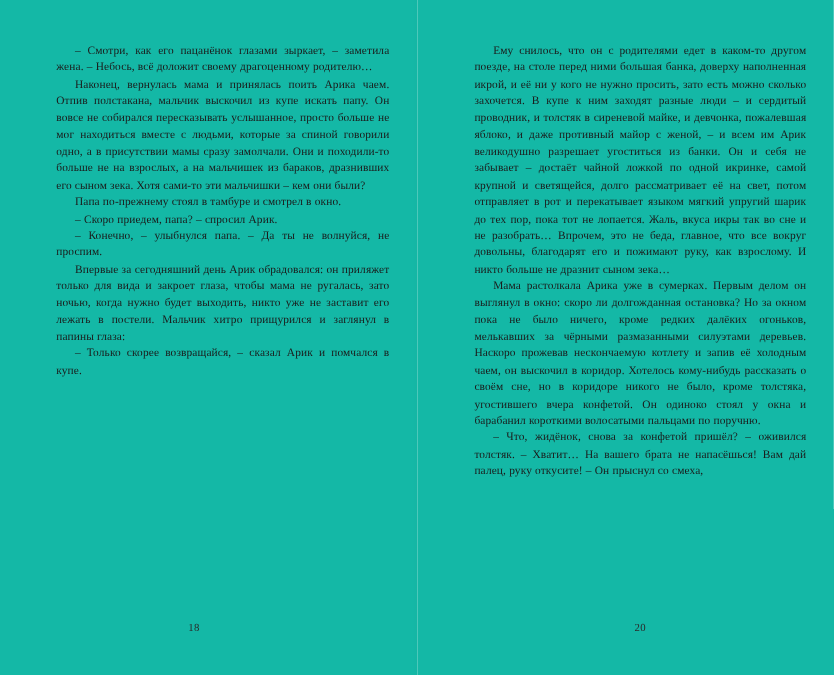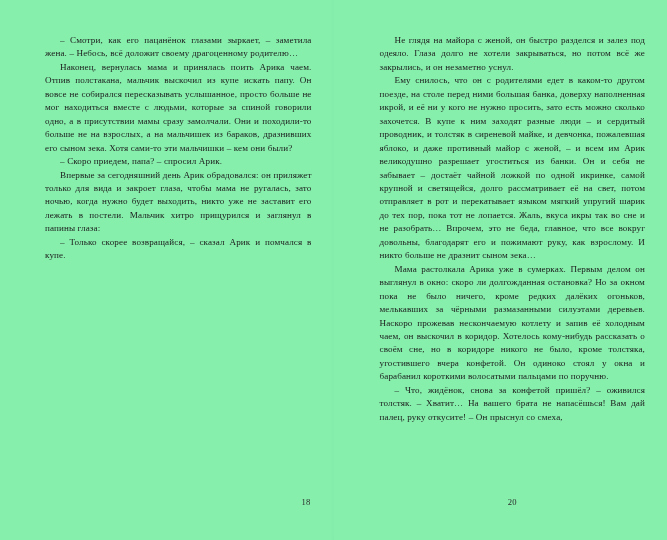--- a/index.html
+++ b/index.html
@@ -39,21 +39,21 @@
                 rgba(0,0,0,0.028) 55%,
                 rgba(0,0,0,0.00) 100%);
     pointer-events: none;
   }
 
   .page {
     position: relative;
     width: 333.5px;
     height: 540px;
     box-sizing: border-box;
-    background: #86efac;
+    background: #14b8a6;
   }
 
   .page-verso {
     padding: 34px 22px 0 45px;
   }
 
   .page-recto {
     padding: 34px 22px 0 46px;
   }
 
@@ -82,44 +82,45 @@
     position: absolute;
     left: 0;
     right: 0;
     bottom: 33px;
     text-align: center;
     font-size: 8.6px;
     letter-spacing: 0.03em;
     color: #2a2a2a;
   }
 
-  .page-verso .folio { padding-right: 23px; text-align: right; }
+  .page-verso .folio { padding-right: 23px; }
   .page-recto .folio { padding-left: 24px; }
 </style>
 </head>
 <body>
 
 <div class="book-spread">
 
   <div class="page page-verso">
     <div class="text-block">
       <p>– Смотри, как его пацанёнок глазами зыркает, – заметила жена. – Небось, всё доложит своему драгоценному родителю…</p>
       <p>Наконец, вернулась мама и принялась поить Арика чаем. Отпив полстакана, мальчик выскочил из купе искать папу. Он вовсе не собирался пересказывать услышанное, просто больше не мог находиться вместе с людьми, которые за спиной говорили одно, а в присутствии мамы сразу замолчали. Они и походили-то больше не на взрослых, а на мальчишек из бараков, дразнивших его сыном зека. Хотя сами-то эти мальчишки – кем они были?</p>
+      <p>Папа по-прежнему стоял в тамбуре и смотрел в окно.</p>
       <p>– Скоро приедем, папа? – спросил Арик.</p>
+      <p>– Конечно, – улыбнулся папа. – Да ты не волнуйся, не проспим.</p>
       <p>Впервые за сегодняшний день Арик обрадовался: он приляжет только для вида и закроет глаза, чтобы мама не ругалась, зато ночью, когда нужно будет выходить, никто уже не заставит его лежать в постели. Мальчик хитро прищурился и заглянул в папины глаза:</p>
       <p>– Только скорее возвращайся, – сказал Арик и помчался в купе.</p>
     </div>
     <div class="folio">18</div>
   </div>
 
   <div class="gutter"></div>
 
   <div class="page page-recto">
     <div class="text-block">
-      <p>Не глядя на майора с женой, он быстро разделся и залез под одеяло. Глаза долго не хотели закрываться, но потом всё же закрылись, и он незаметно уснул.</p>
       <p>Ему снилось, что он с родителями едет в каком-то другом поезде, на столе перед ними большая банка, доверху наполненная икрой, и её ни у кого не нужно просить, зато есть можно сколько захочется. В купе к ним заходят разные люди – и сердитый проводник, и толстяк в сиреневой майке, и девчонка, пожалевшая яблоко, и даже противный майор с женой, – и всем им Арик великодушно разрешает угоститься из банки. Он и себя не забывает – достаёт чайной ложкой по одной икринке, самой крупной и светящейся, долго рассматривает её на свет, потом отправляет в рот и перекатывает языком мягкий упругий шарик до тех пор, пока тот не лопается. Жаль, вкуса икры так во сне и не разобрать… Впрочем, это не беда, главное, что все вокруг довольны, благодарят его и пожимают руку, как взрослому. И никто больше не дразнит сыном зека…</p>
       <p>Мама растолкала Арика уже в сумерках. Первым делом он выглянул в окно: скоро ли долгожданная остановка? Но за окном пока не было ничего, кроме редких далёких огоньков, мелькавших за чёрными размазанными силуэтами деревьев. Наскоро прожевав нескончаемую котлету и запив её холодным чаем, он выскочил в коридор. Хотелось кому-нибудь рассказать о своём сне, но в коридоре никого не было, кроме толстяка, угостившего вчера конфетой. Он одиноко стоял у окна и барабанил короткими волосатыми пальцами по поручню.</p>
       <p>– Что, жидёнок, снова за конфетой пришёл? – оживился толстяк. – Хватит… На вашего брата не напасёшься! Вам дай палец, руку откусите! – Он прыснул со смеха,</p>
     </div>
     <div class="folio">20</div>
   </div>
 
 </div>
 
 </body></html>

